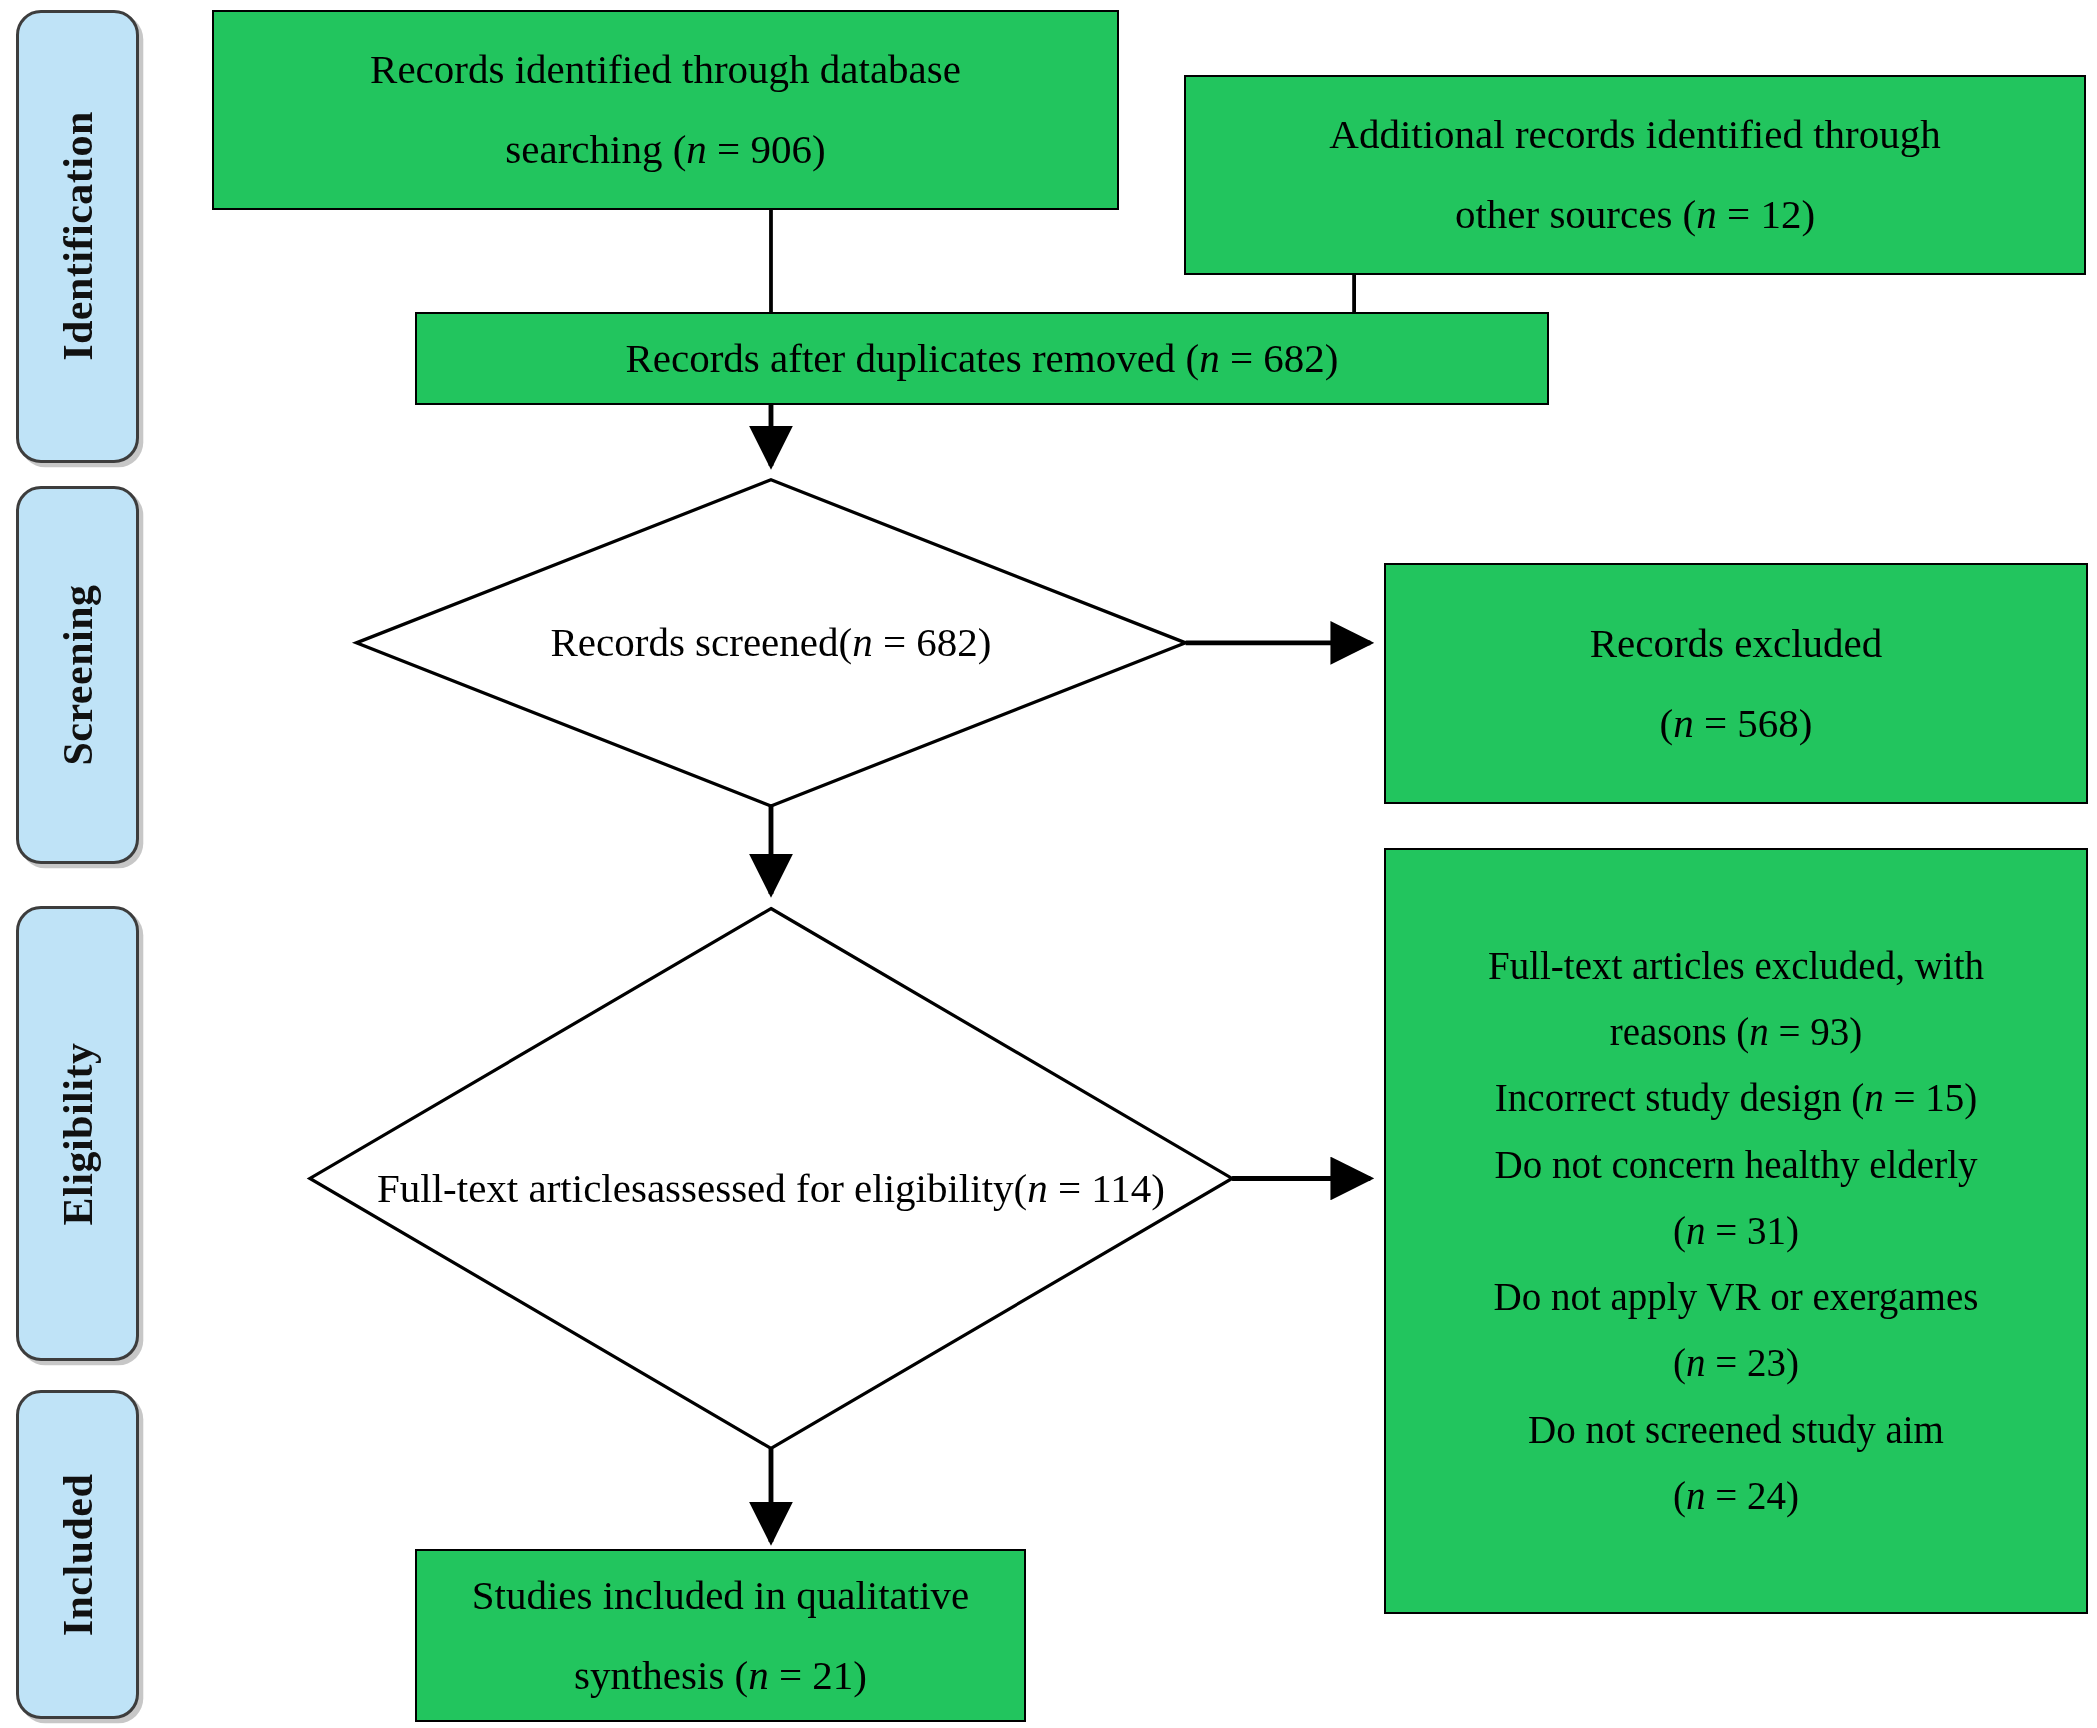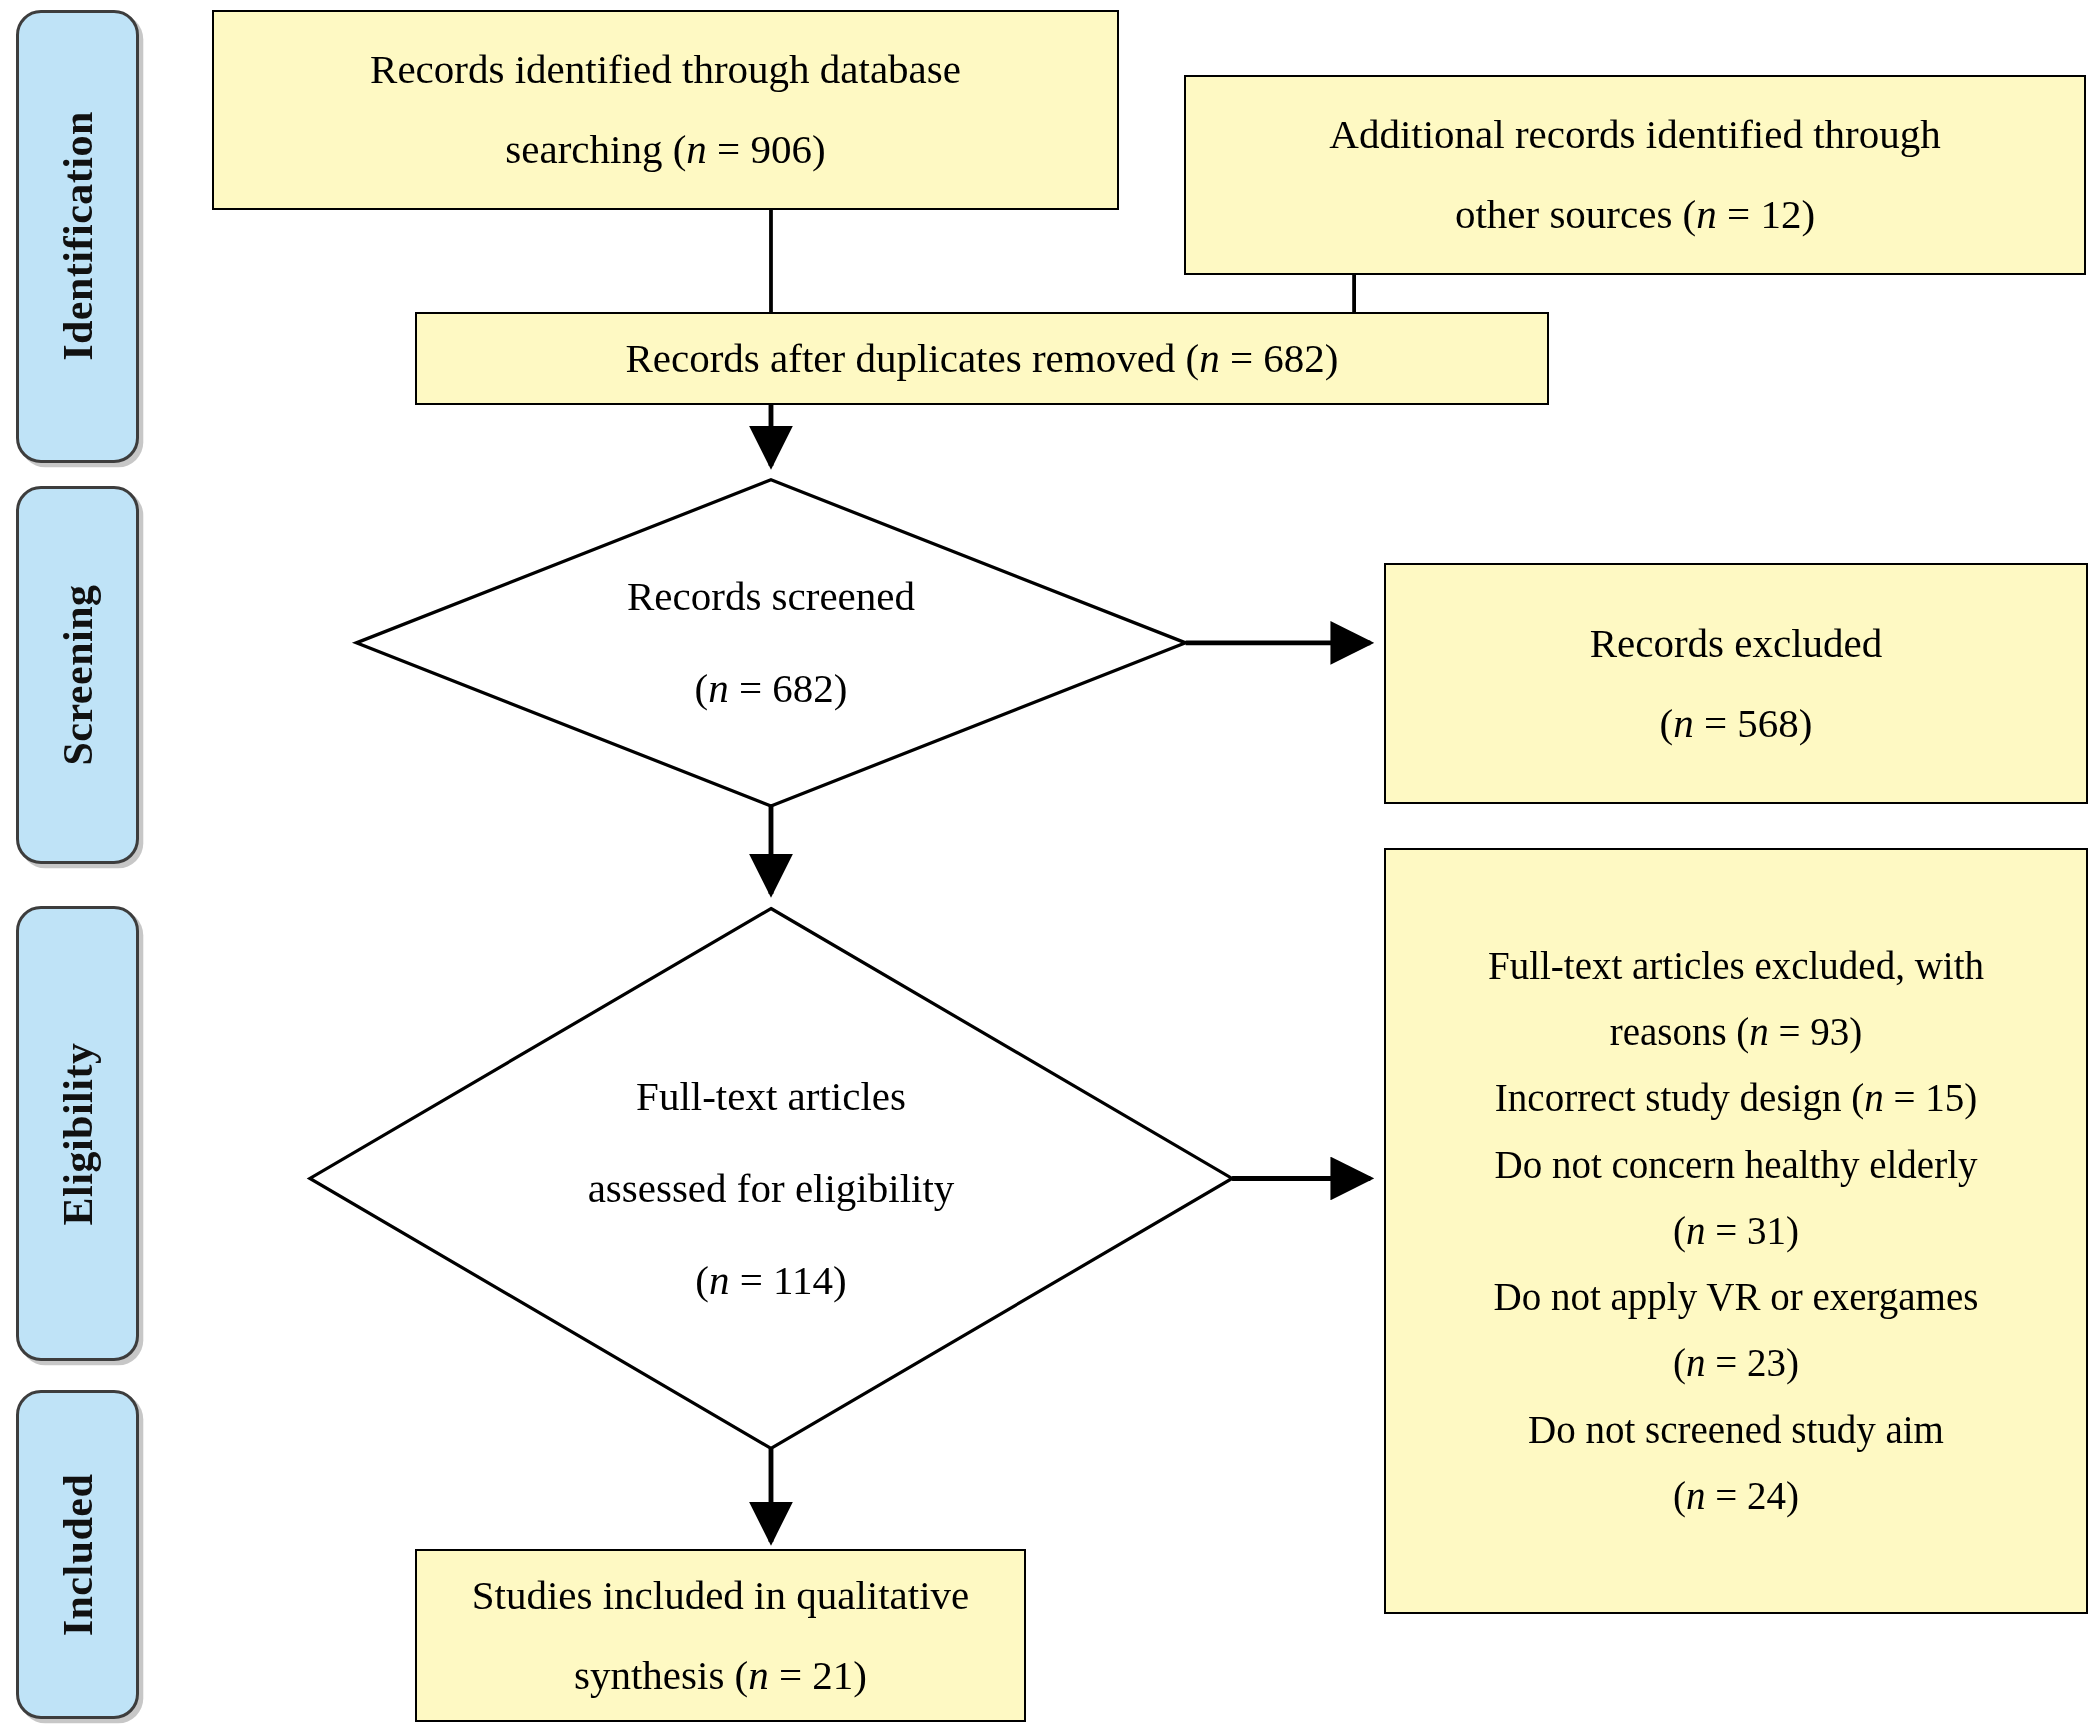--- a/index.html
+++ b/index.html
@@ -44,21 +44,21 @@
     white-space: nowrap;
     font-family: "Liberation Serif", "DejaVu Serif", serif;
     font-weight: bold;
     font-size: 42px;
     color: #111111;
     letter-spacing: 0.5px;
   }
   
   .node-box {
     position: absolute;
-    background: #fef9c3;
+    background: #22c55e;
     border: 2.7px solid #000000;
     box-sizing: border-box;
     display: flex;
     flex-direction: column;
     align-items: center;
     justify-content: center;
     text-align: center;
     padding: 5.4px 14px;
   }
   .node-line {
@@ -67,26 +67,25 @@
     color: #000000;
     line-height: 1.95;
     white-space: nowrap;
   }
   .node-box.reasons { justify-content: center; padding: 8.6px 10.8px; margin-top: 26px; }
   .node-box.reasons .node-line { line-height: 1.70; font-size: 39px; }
   
   .diamond-text {
     position: absolute;
     display: flex;
-    flex-direction: column;
+    flex-direction: row;
     align-items: center;
     justify-content: center;
     text-align: left;
     pointer-events: none;
-    gap: 8px;
   }
   .diamond-text .node-line { line-height: 2.05; }
   em.nvar {
     font-style: italic;
     font-family: "Liberation Serif", "DejaVu Serif", serif;
   }
 </style>
 </head>
 <body>
 

